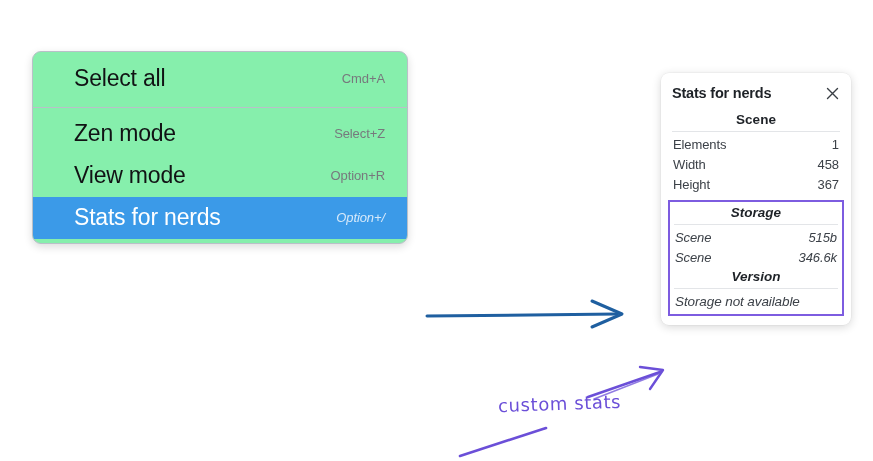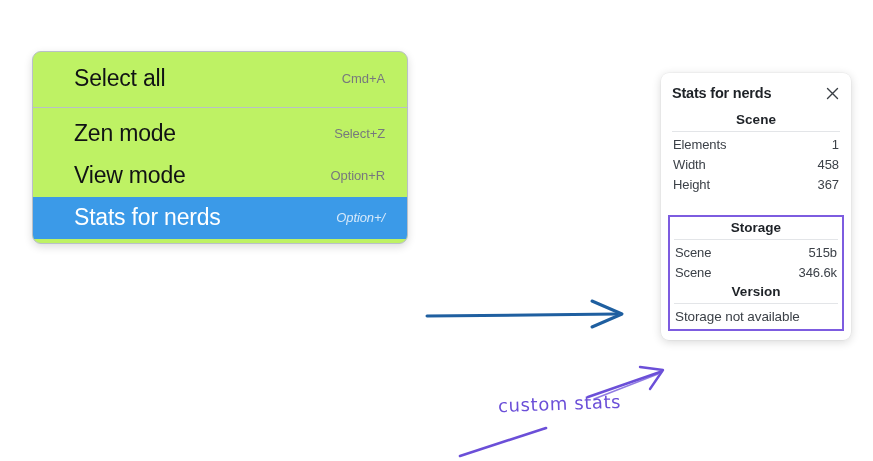--- a/index.html
+++ b/index.html
@@ -15,21 +15,21 @@
     font-family: "Liberation Sans", sans-serif;
     -webkit-font-smoothing: antialiased;
   }
 
   
   #context-menu {
     position: absolute;
     left: 32px;
     top: 51px;
     width: 374px;
-    background: #bef264;
+    background: #86efac;
     border: 1px solid #b9c0c8;
     border-radius: 9px;
     box-shadow: 0 3px 9px rgba(0,0,0,0.14);
     overflow: hidden;
   }
   .menu-group {
     padding: 5px 0 4px 0;
   }
   .menu-group.first { padding: 6px 0 7px 0; }
   .menu-divider {
@@ -114,22 +114,23 @@
     justify-content: space-between;
     align-items: baseline;
     padding: 2px 1px 3px 1px;
     font-size: 13px;
     color: #3c4148;
   }
   .stat-row .k { letter-spacing: -0.1px; }
   .stat-row .v { letter-spacing: -0.1px; }
   .custom-block {
     border: 2px solid #7d5ce0;
-    margin: 20px -4px -2px -4px;
+    margin: 5px -4px -2px -4px;
     padding: 2px 4px 4px 4px;
+    font-style: italic;
   }
   .version-line {
     font-size: 13.5px;
     color: #3c4148;
     padding: 2px 1px 1px 1px;
     letter-spacing: -0.1px;
   }
 
   
   #annotation-layer {

